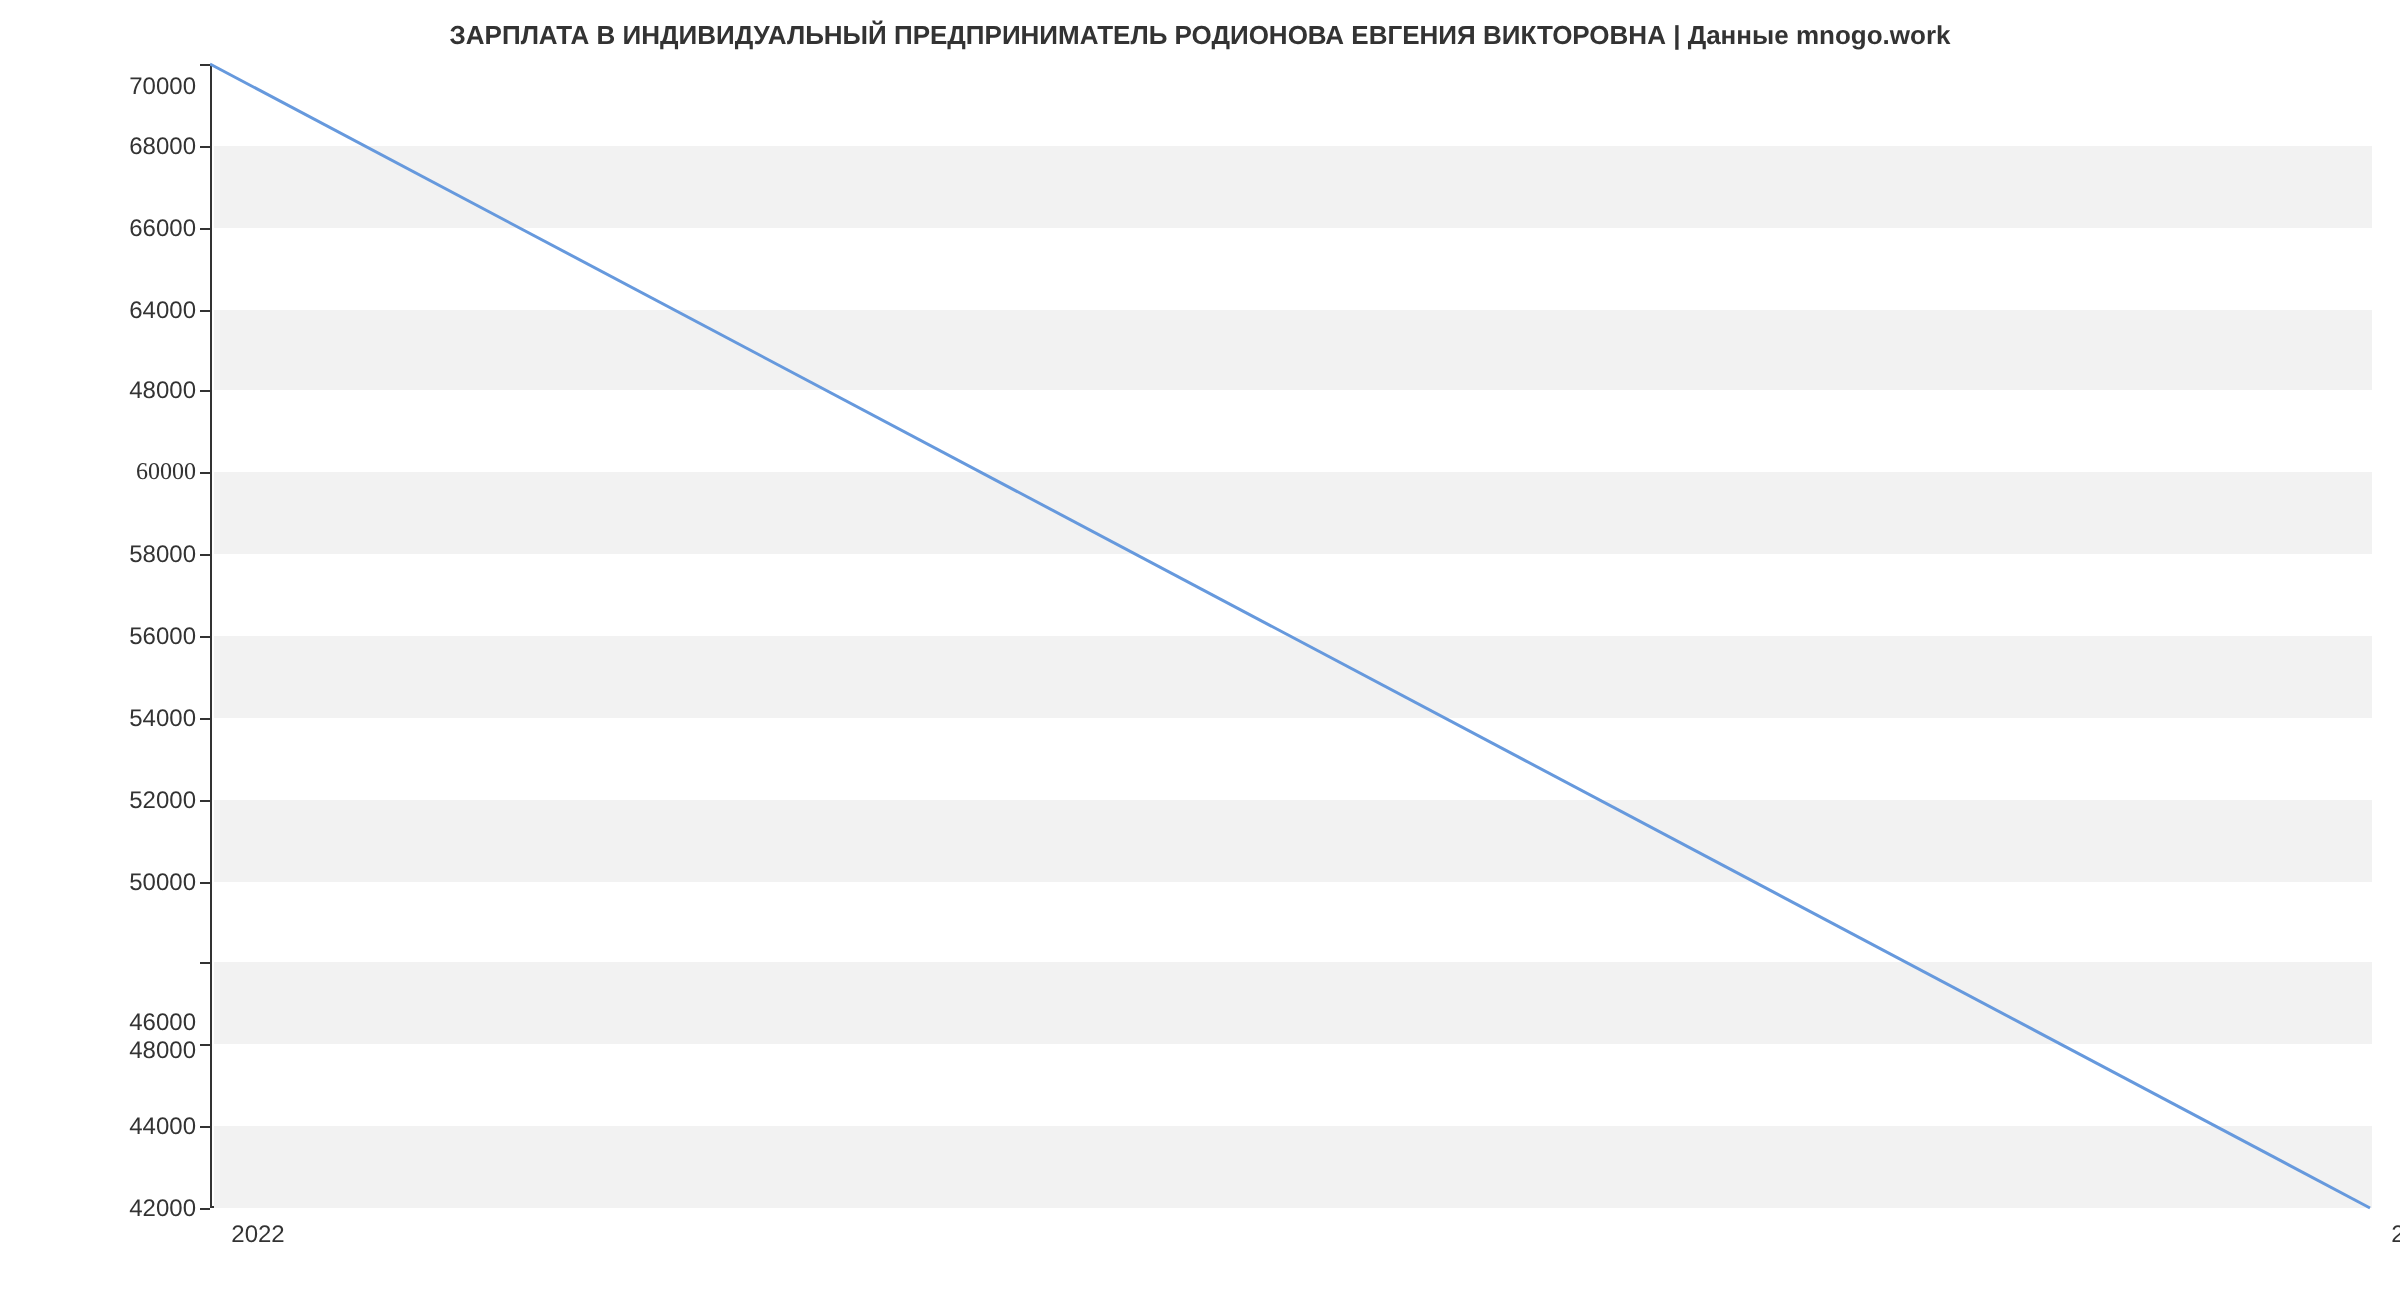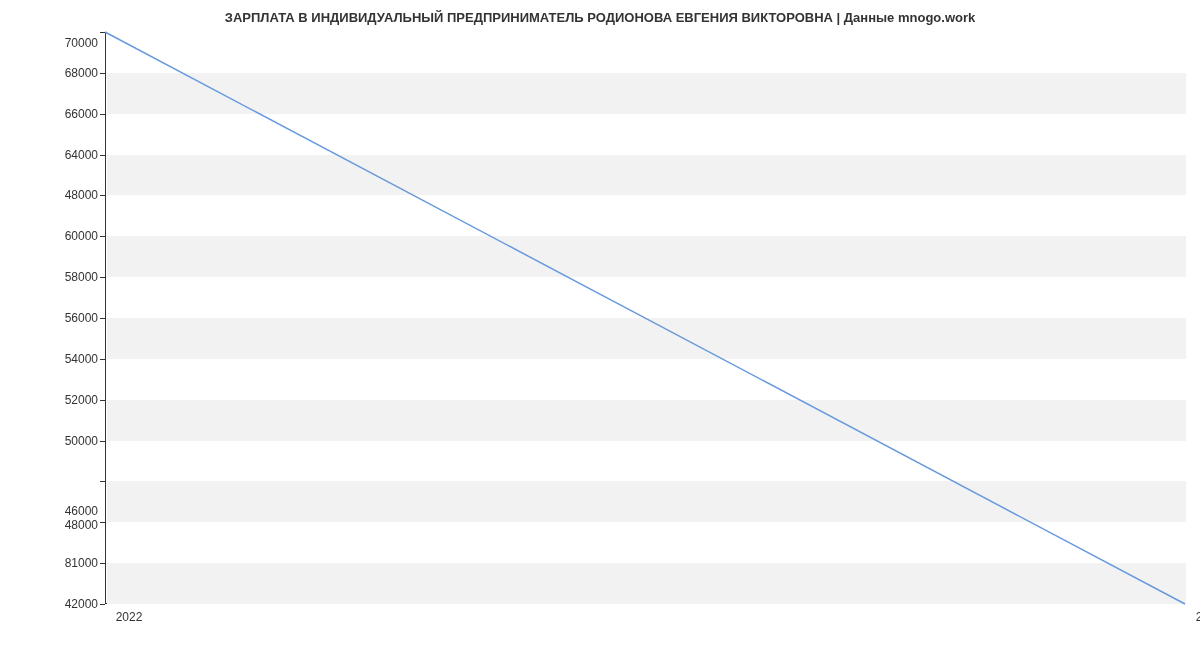--- a/index.html
+++ b/index.html
@@ -88,37 +88,37 @@
       <div class="grid-band" style="top: 122.571px; height: 40.8571px;"></div>
       <div class="grid-band" style="top: 40.8571px; height: 40.8571px;"></div>
     </div>
   <svg class="line-svg" id="line-svg">
       <path d="M0,0 L1080,572" stroke="#6699dd" stroke-width="1.5" fill="none"></path>
     </svg>
 </div>
 
 <div class="y-tick-label" style="top: 604px;">42000</div>
 <div class="y-tick-mark" style="top: 604px;"></div>
-<div class="y-tick-label" style="top: 563.143px;">81000</div>
+<div class="y-tick-label" style="top: 563.143px;">44000</div>
 <div class="y-tick-mark" style="top: 563.143px;"></div>
 <div class="y-tick-label" style="top: 511px;">46000</div>
 <div class="y-tick-mark" style="top: 522.286px;"></div>
 <div class="y-tick-label" style="top: 481.429px; margin-top: 44px;">48000</div>
 <div class="y-tick-mark" style="top: 481.429px;"></div>
 <div class="y-tick-label" style="top: 440.571px;">50000</div>
 <div class="y-tick-mark" style="top: 440.571px;"></div>
 <div class="y-tick-label" style="top: 399.714px;">52000</div>
 <div class="y-tick-mark" style="top: 399.714px;"></div>
 <div class="y-tick-label" style="top: 358.857px;">54000</div>
 <div class="y-tick-mark" style="top: 358.857px;"></div>
 <div class="y-tick-label" style="top: 318px; text-align: right;">56000</div>
 <div class="y-tick-mark" style="top: 318px;"></div>
 <div class="y-tick-label" style="top: 277.143px;">58000</div>
 <div class="y-tick-mark" style="top: 277.143px;"></div>
-<div class="y-tick-label" style="top: 236.286px;">60000</div>
+<div class="y-tick-label" style="top: 236.286px; font-family: Liberation Serif, serif;">60000</div>
 <div class="y-tick-mark" style="top: 236.286px;"></div>
 <div class="y-tick-label" style="top: 195.429px;">48000</div>
 <div class="y-tick-mark" style="top: 195.429px;"></div>
 <div class="y-tick-label" style="top: 154.571px;">64000</div>
 <div class="y-tick-mark" style="top: 154.571px;"></div>
 <div class="y-tick-label" style="top: 113.714px;">66000</div>
 <div class="y-tick-mark" style="top: 113.714px;"></div>
 <div class="y-tick-label" style="top: 72.8571px;">68000</div>
 <div class="y-tick-mark" style="top: 72.8571px;"></div>
 <div class="y-tick-label" style="top: 43px;">70000</div>

